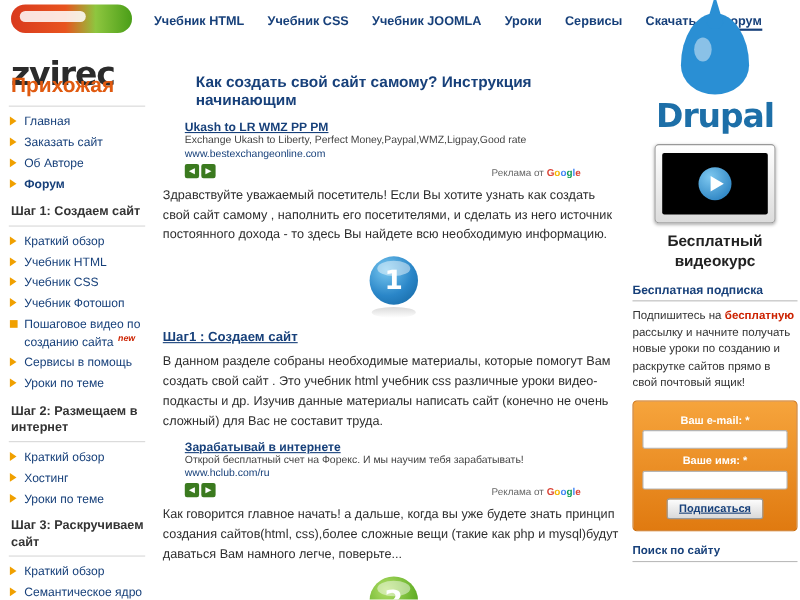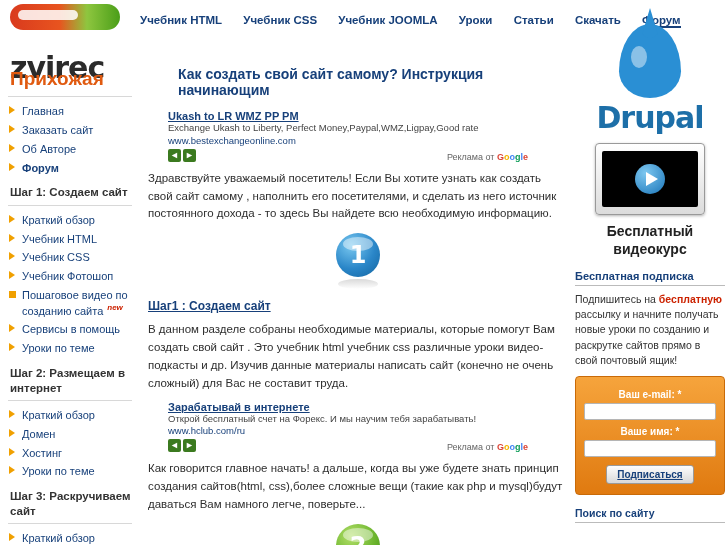--- a/index.html
+++ b/index.html
@@ -134,21 +134,21 @@
     position:absolute; left:7px; top:4px; width:30px; height:14px;
     background: rgba(255,255,255,0.45); border-radius: 50%;
   }
   .circle-reflect {
     width: 40px; height: 10px; margin: 2px auto 0; border-radius: 50%;
     background: linear-gradient(to bottom, rgba(120,120,120,0.28), rgba(255,255,255,0));
   }
 
   
   #rightcol {
-    position: absolute; left: 575px; top: 16px; width: 150px;
+    position: absolute; left: 575px; top: 4px; width: 150px;
   }
   #drupal-logo { text-align: center; margin-top: 8px; }
   .drop {
     width: 62px; height: 74px; margin: 0 auto;
     background: #2a8fd4; position: relative;
     border-radius: 50% 50% 50% 50% / 64% 64% 36% 36%;
     transform: rotate(0deg);
   }
   .drop:before {
     content:""; position:absolute; left:50%; top:-16px; margin-left:-9px;
@@ -230,21 +230,21 @@
   <div id="header">
     <div id="logo-block">
       <div id="logo-bar"></div>
       <div id="logo-text">zvirec</div>
     </div>
     <div id="topnav">
       <a class="item">Учебник HTML</a>
       <a class="item">Учебник CSS</a>
       <a class="item">Учебник JOOMLA</a>
       <a class="item">Уроки</a>
-      <a class="item">Статьи</a>
+      <a class="item">Сервисы</a>
       <a class="item">Скачать</a>
       <a class="item active">Форум</a>
     </div>
   </div>
 
   <div id="sidebar">
     <div class="side-title">Прихожая</div>
     <div class="side-sep"></div>
     <ul class="side-list">
       <li><span class="bullet"></span><span>Главная</span></li>
@@ -260,21 +260,20 @@
       <li><span class="bullet"></span><span>Учебник CSS</span></li>
       <li><span class="bullet"></span><span>Учебник Фотошоп</span></li>
       <li class="sq"><span class="bullet"></span><span>Пошаговое видео по созданию сайта</span><span class="newbadge">new</span></li>
       <li><span class="bullet"></span><span>Сервисы в помощь</span></li>
       <li><span class="bullet"></span><span>Уроки по теме</span></li>
     </ul>
     <div class="side-head">Шаг 2: Размещаем в интернет</div>
     <div class="side-sep"></div>
     <ul class="side-list">
       <li><span class="bullet"></span><span>Краткий обзор</span></li>
-      <li><span class="bullet"></span><span>Домен</span></li>
       <li><span class="bullet"></span><span>Хостинг</span></li>
       <li><span class="bullet"></span><span>Уроки по теме</span></li>
     </ul>
     <div class="side-head">Шаг 3: Раскручиваем сайт</div>
     <div class="side-sep"></div>
     <ul class="side-list">
       <li><span class="bullet"></span><span>Краткий обзор</span></li>
       <li><span class="bullet"></span><span>Семантическое ядро</span></li>
 
     </ul>

